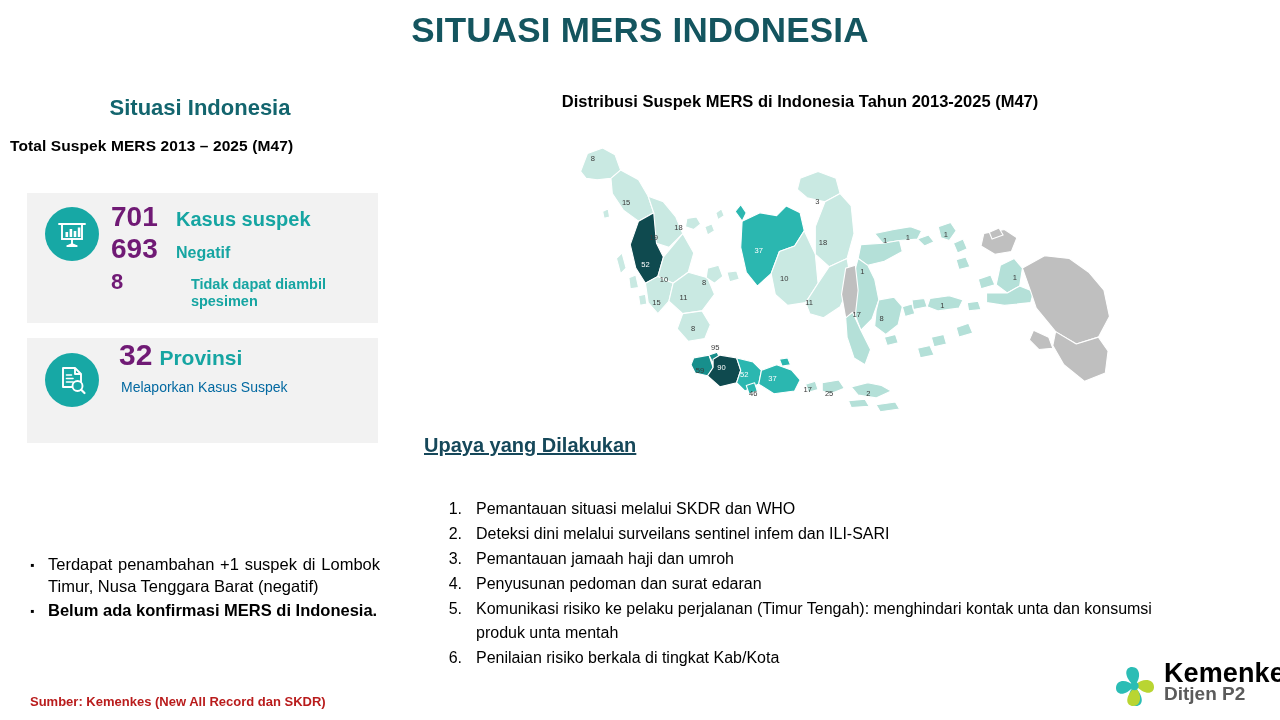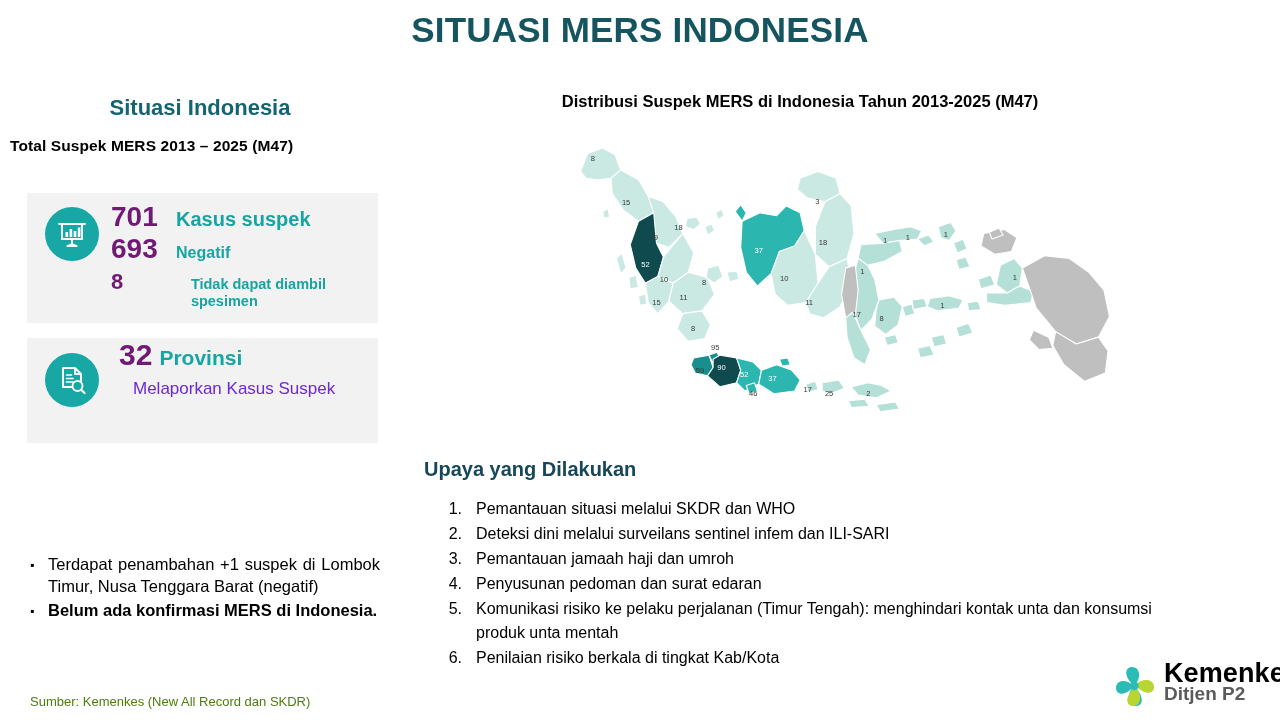--- a/index.html
+++ b/index.html
@@ -68,22 +68,22 @@
   #line-neg .stat-label{font-size:16px;}
   #line-nospec{margin-top:4px;}
   #line-nospec .stat-num{width:82px;font-size:22px;}
   #line-nospec .stat-label{font-size:14.5px;}
 
   #prov-lines{position:absolute;left:92px;top:0;right:4px;}
   #line-prov{display:flex;align-items:baseline;}
   #line-prov .stat-num{font-size:30px;}
   #line-prov .stat-label{font-size:21px;}
   #prov-sub{
-    margin-top:7px;margin-left:14px;
-    color:#6d28d9;font-size:17px;
+    margin-top:7px;margin-left:2px;
+    color:#0369a1;font-size:14px;
   }
 
   
   #bullets{position:absolute;left:30px;top:458px;width:350px;}
   .bullet-row{display:flex;margin-bottom:2px;}
   .bullet-mark{
     width:18px;flex:none;
     font-size:12px;color:#000;line-height:22px;
     padding-top:1px;
   }
@@ -91,21 +91,21 @@
     flex:1;
     font-size:16.5px;line-height:22px;
     text-align:justify;
     color:#000;
   }
   .bullet-text.bold{font-weight:bold;}
 
   
   #source-note{
     position:absolute;left:30px;top:694px;
-    font-size:13px;font-weight:normal;color:#4d7c0f;
+    font-size:13px;font-weight:bold;color:#b91c1c;
   }
 
   
   #logo{position:absolute;left:1112px;top:662px;width:160px;height:52px;}
   #logo-mark{position:absolute;left:0;top:2px;width:46px;height:46px;}
   #logo-text{position:absolute;left:52px;top:0px;}
   #logo-title{font-size:27px;font-weight:bold;color:#000000;line-height:23px;letter-spacing:.1px;}
   #logo-sub{font-size:19px;font-weight:bold;color:#5b5b5b;line-height:17px;}
 
   
@@ -118,22 +118,22 @@
   .map-label{
     font-family:"Liberation Sans", sans-serif;
     font-size:11px;fill:#3a3a3a;
     text-anchor:middle;
     font-weight:normal;
   }
   .map-label.onDark{fill:#ffffff;}
 
   
   #efforts-heading{
-    position:absolute;left:424px;top:458px;
-    font-size:20px;font-weight:bold;color:#16485a;
+    position:absolute;left:424px;top:434px;
+    font-size:20px;font-weight:bold;color:#16485a;text-decoration:underline;
   }
   #efforts-list{position:absolute;left:420px;top:497px;width:780px;}
   .effort-row{display:flex;margin-bottom:1px;}
   .effort-num{
     width:42px;flex:none;text-align:right;padding-right:14px;
     font-size:16px;line-height:24px;color:#000;
   }
   .effort-text{
     flex:1;font-size:16px;line-height:24px;color:#000;
   }

